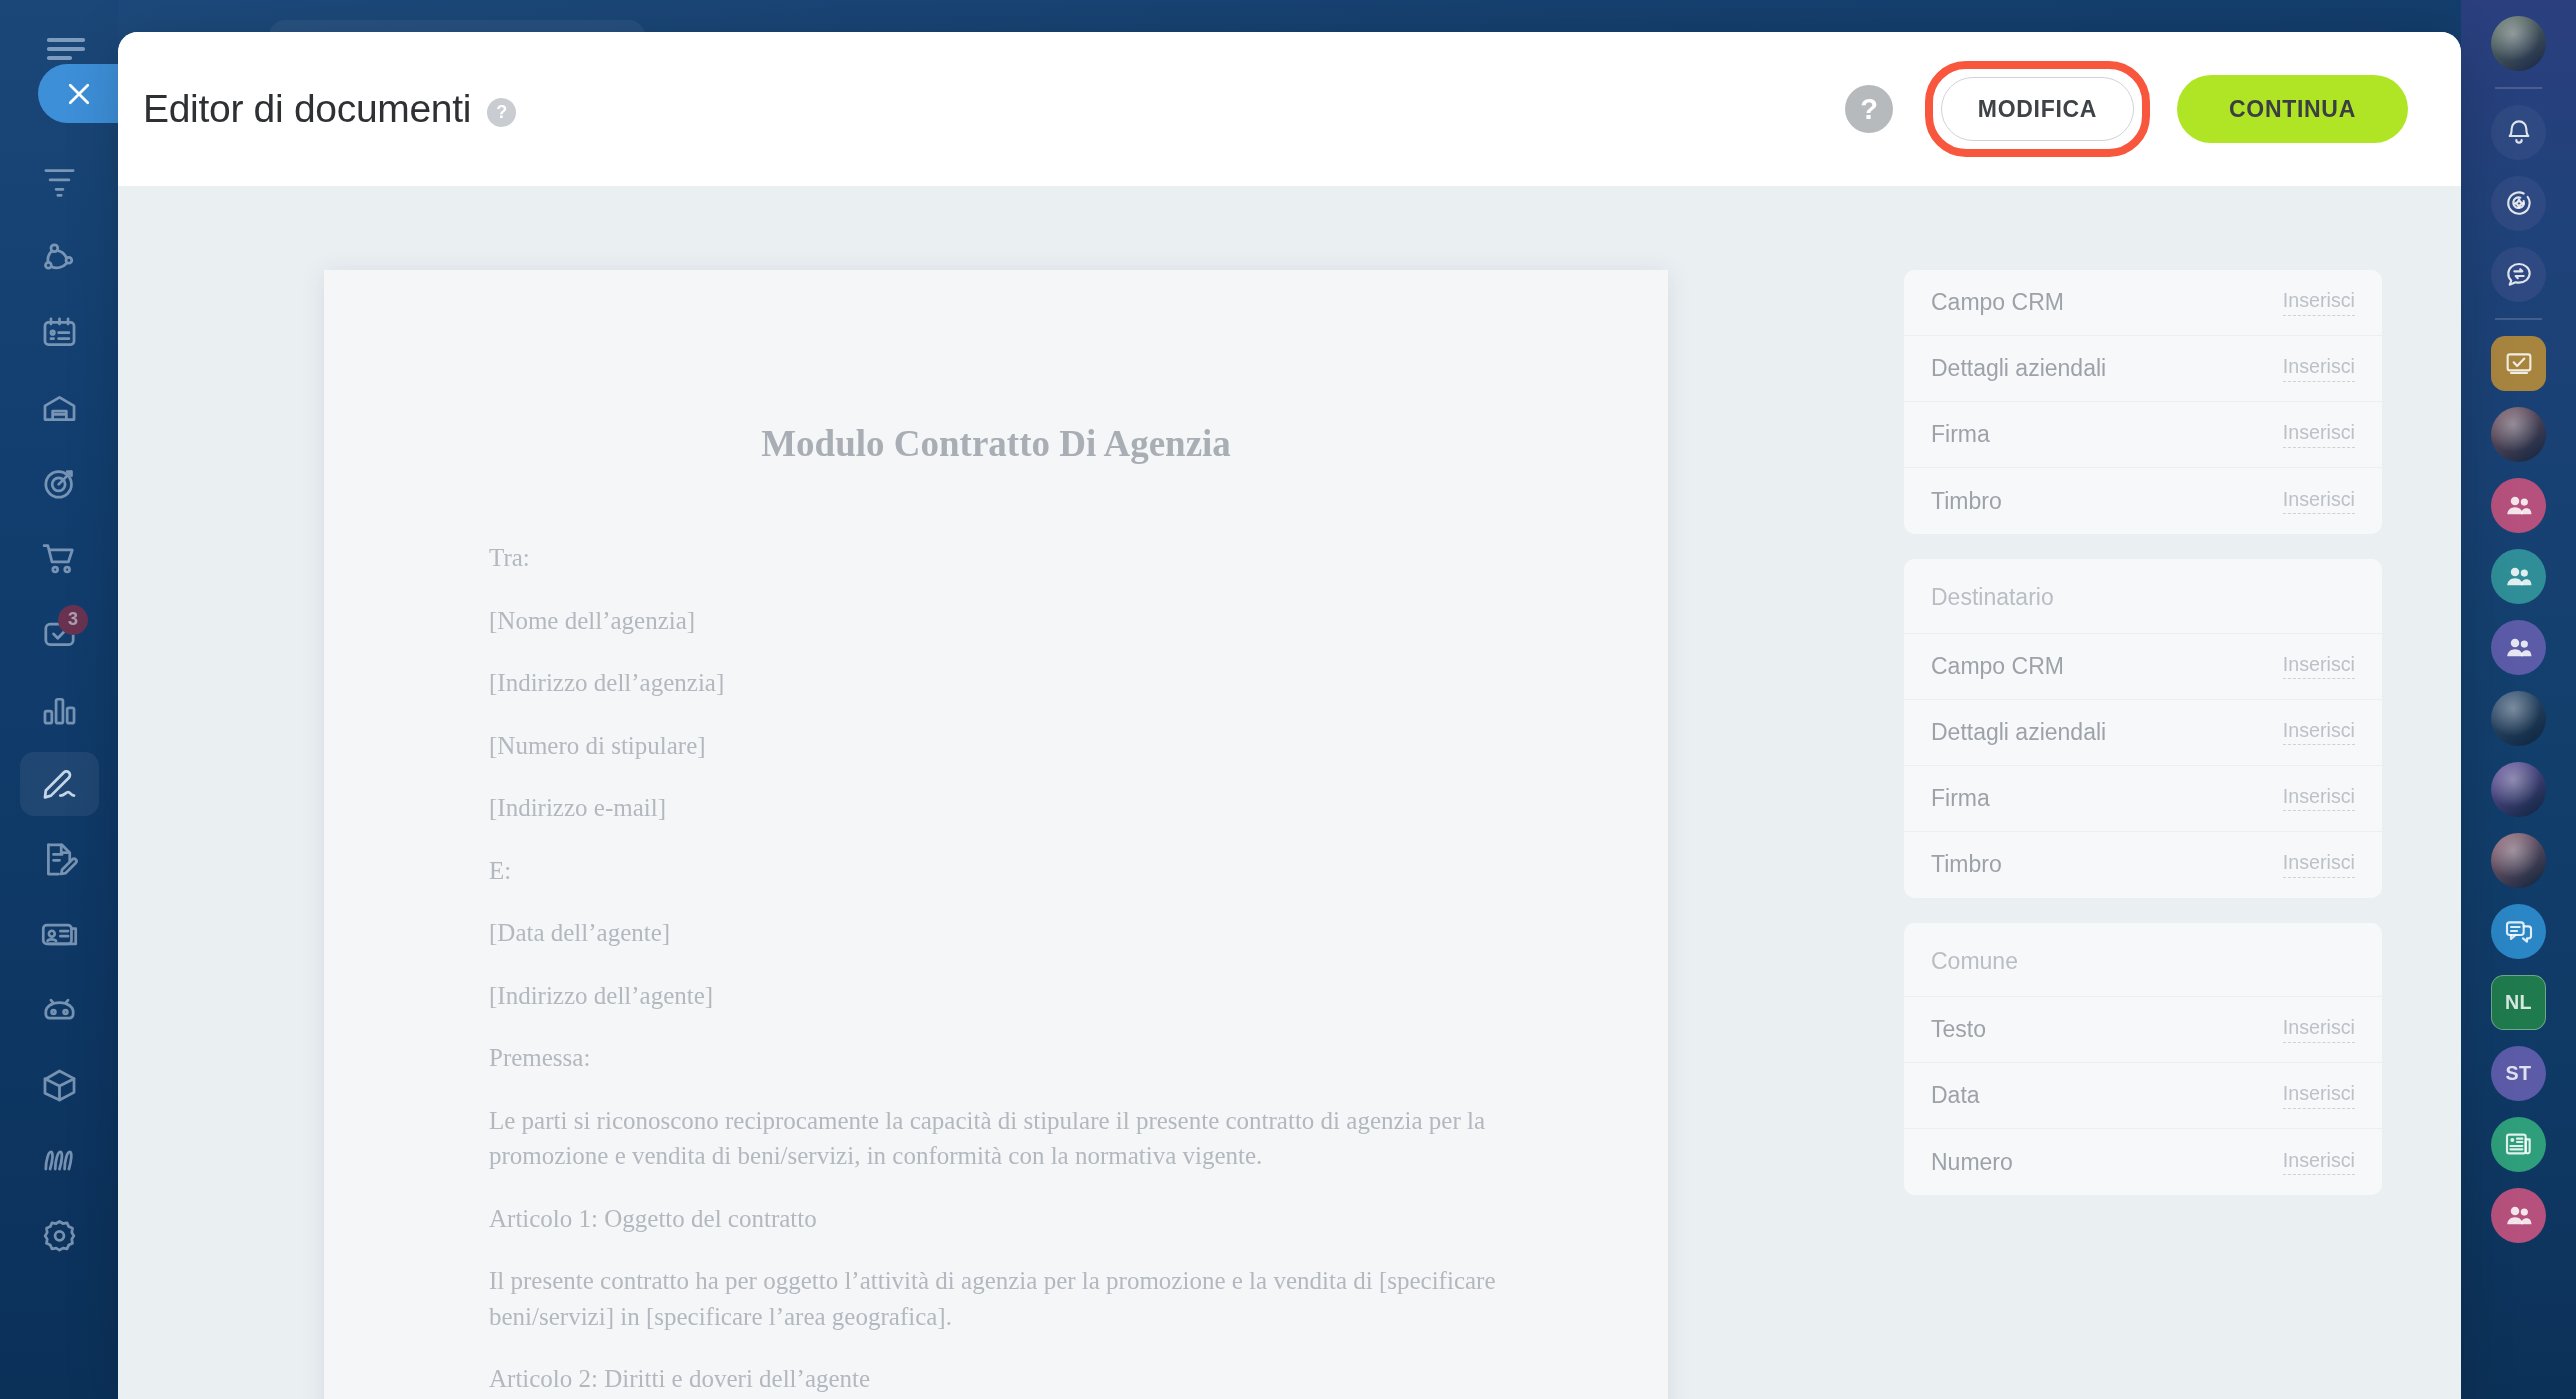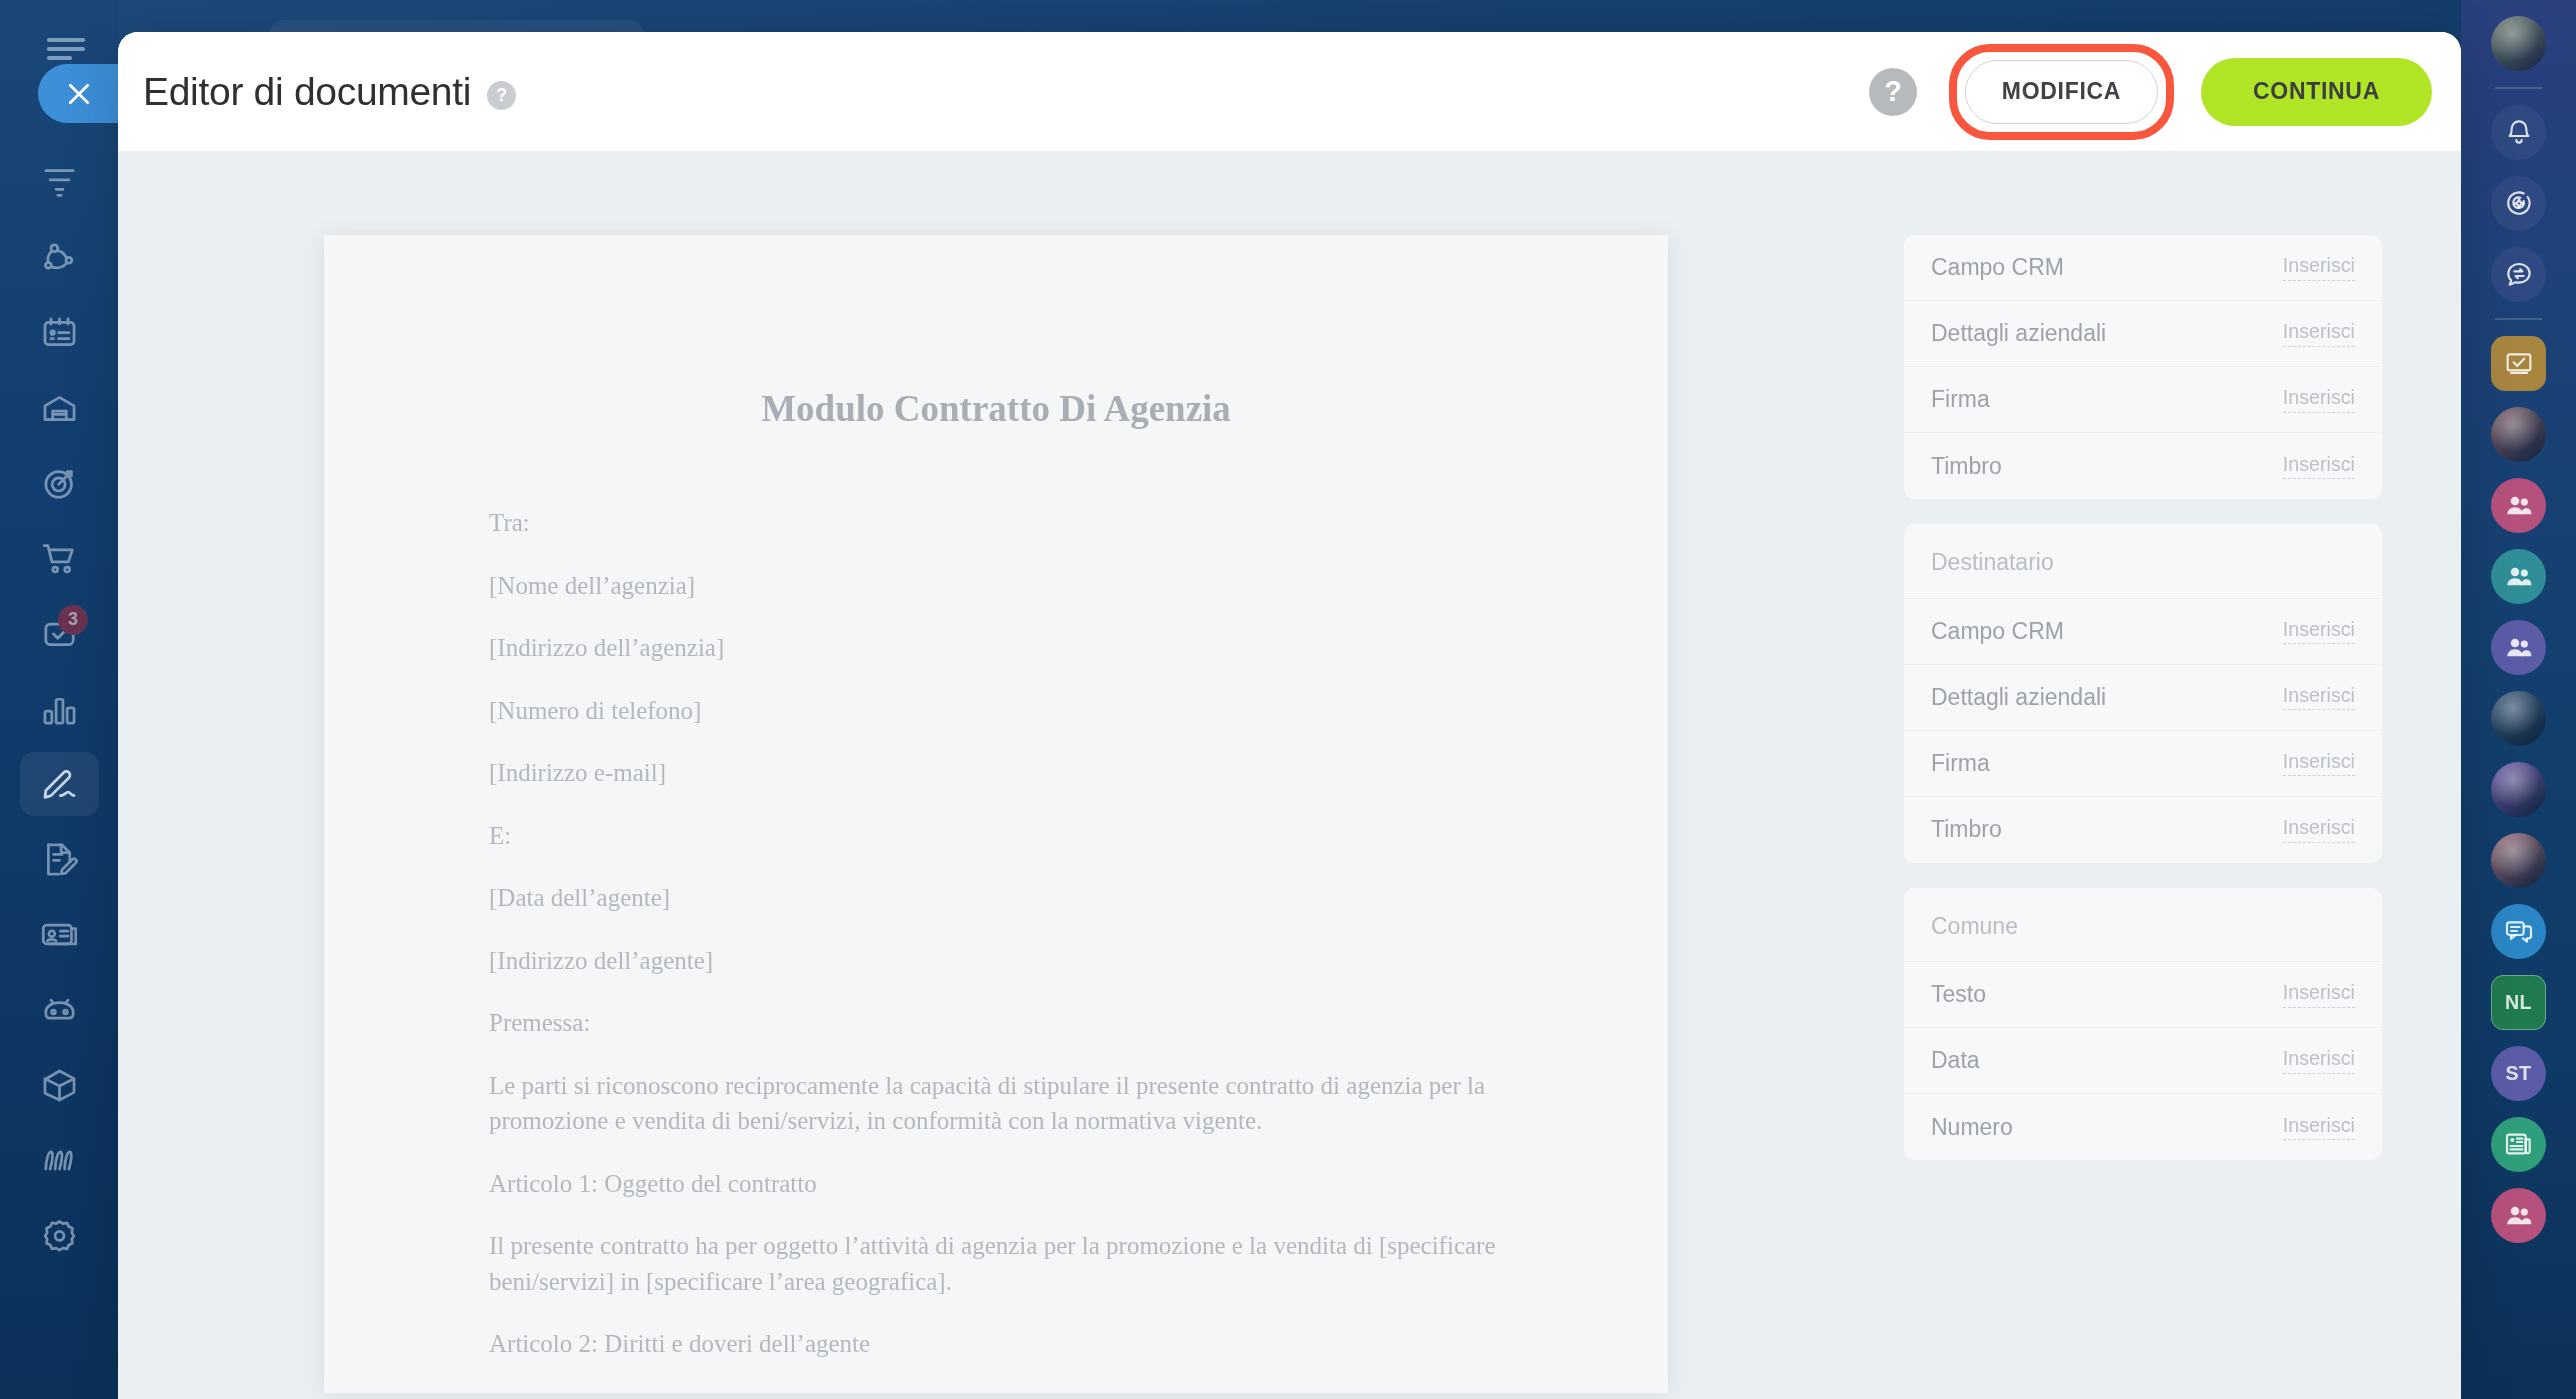--- a/index.html
+++ b/index.html
@@ -112,24 +112,24 @@
     left: 269px; top: 19.7px;
     width: 376px; height: 72px;
     border-radius: 16px;
     background: rgba(255,255,255,.06);
     z-index: 9;
   }
 
   
   #modal-header {
     position: relative;
-    height: 119px;
+    height: 154px;
     background: #ffffff;
     display: flex; align-items: center;
-    padding: 0 29px 0 25px;
+    padding: 0 53px 0 25px;
     border-radius: 19.7px 19.7px 0 0;
   }
   #page-title {
     font-size: 39px; font-weight: 400;
     color: #2f3033; letter-spacing: -0.3px;
     white-space: nowrap;
   }
   #title-help {
     width: 29px; height: 29px; border-radius: 50%;
     background: #c9ccd0; color: #fff;
@@ -472,21 +472,21 @@
     </div>
 
     <div id="modal-body">
 
       <div id="paper">
         <div id="doc-title">Modulo Contratto Di Agenzia</div>
         <div id="doc-body">
             <p class="doc-p">Tra:</p>
             <p class="doc-p">[Nome dell’agenzia]</p>
             <p class="doc-p">[Indirizzo dell’agenzia]</p>
-            <p class="doc-p">[Numero di telefono]</p>
+            <p class="doc-p">[Numero di stipulare]</p>
             <p class="doc-p">[Indirizzo e-mail]</p>
             <p class="doc-p">E:</p>
             <p class="doc-p">[Data dell’agente]</p>
             <p class="doc-p">[Indirizzo dell’agente]</p>
             <p class="doc-p">Premessa:</p>
             <p class="doc-p">Le parti si riconoscono reciprocamente la capacità di stipulare il presente contratto di agenzia per la promozione e vendita di beni/servizi, in conformità con la normativa vigente.</p>
             <p class="doc-p">Articolo 1: Oggetto del contratto</p>
             <p class="doc-p">Il presente contratto ha per oggetto l’attività di agenzia per la promozione e la vendita di [specificare beni/servizi] in [specificare l’area geografica].</p>
             <p class="doc-p">Articolo 2: Diritti e doveri dell’agente</p>
             <p class="doc-p">L’agente si impegna a:</p>

